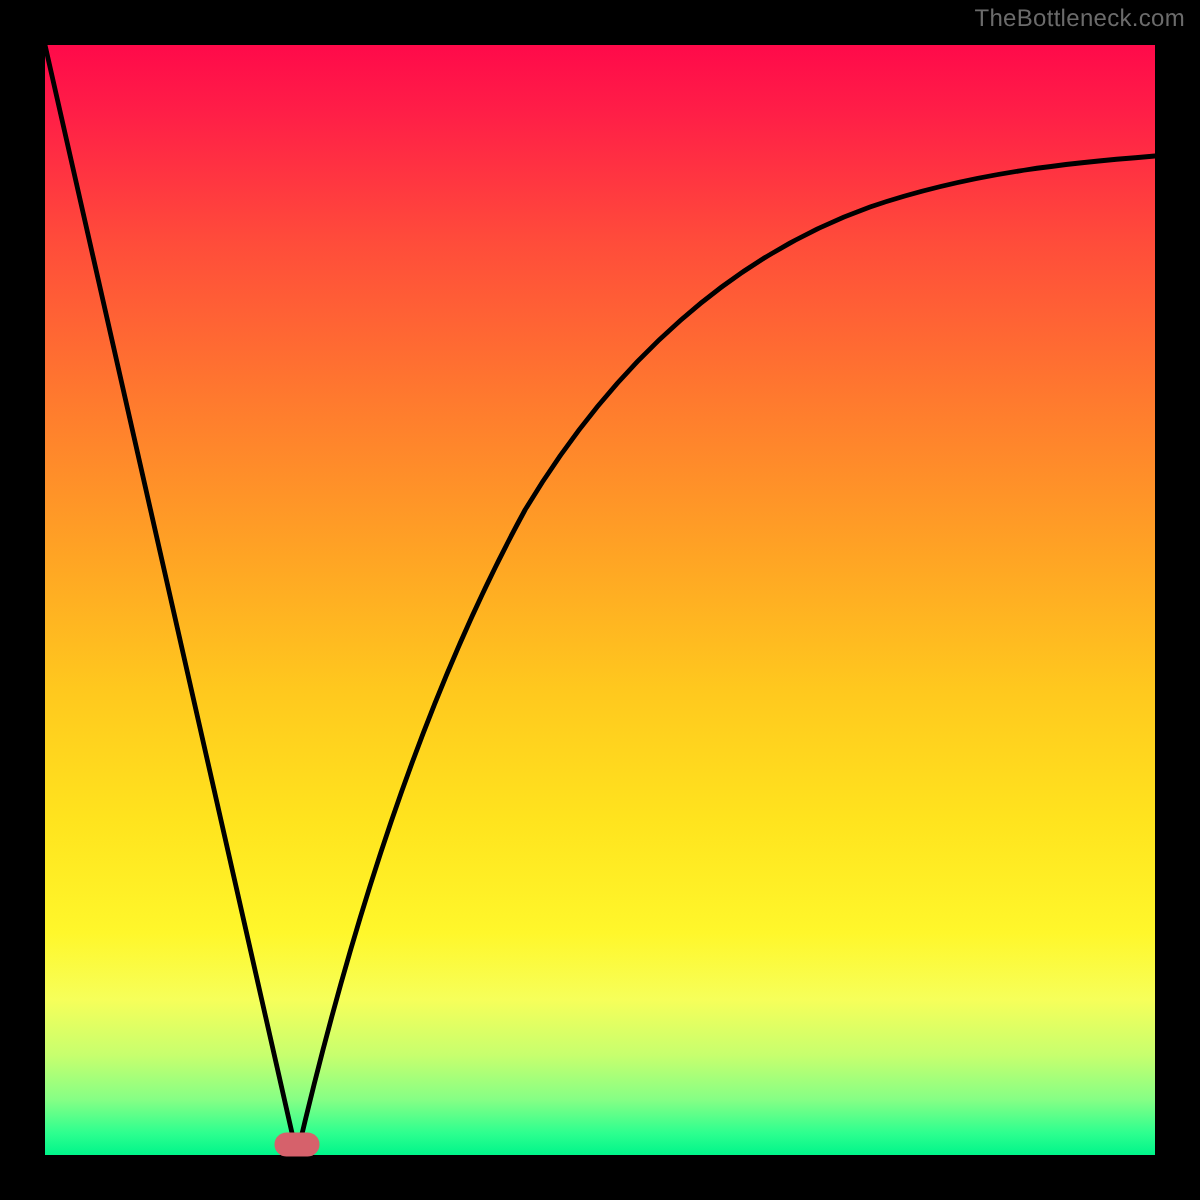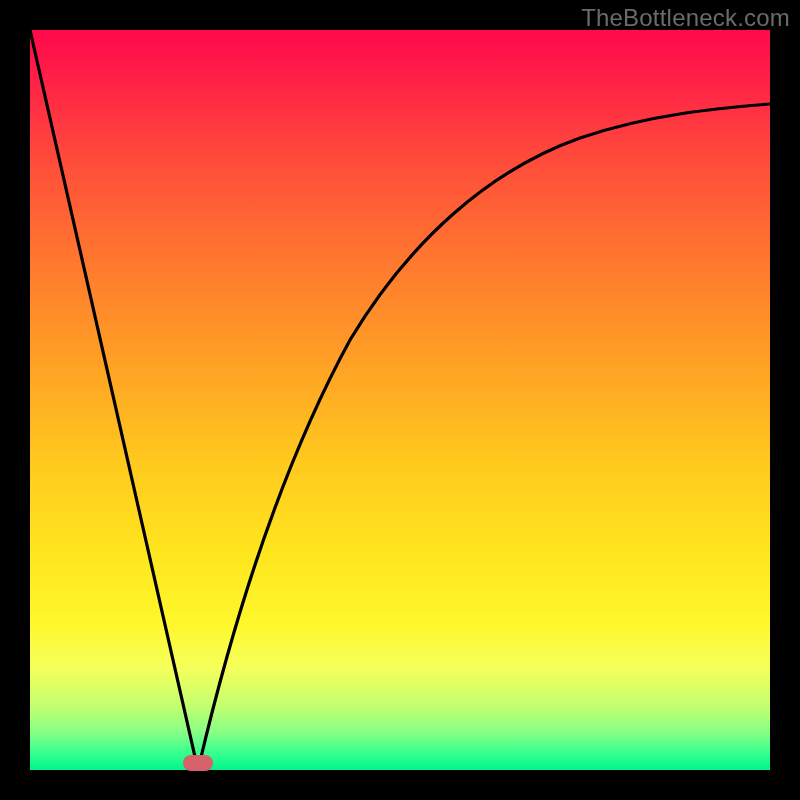--- a/index.html
+++ b/index.html
@@ -14,21 +14,21 @@
   .stage {
     position: relative;
     width: 800px;
     height: 800px;
     background: #000;
   }
   .attribution {
     position: absolute;
     top: 4px;
     right: 10px;
-    font-size: 24px;
+    font-size: 16px;
     color: #6b6b6b;
     font-weight: 500;
     letter-spacing: 0.2px;
     z-index: 10;
   }
   .plot-area {
     position: absolute;
     left: 30px;
     top: 30px;
     width: 740px;

